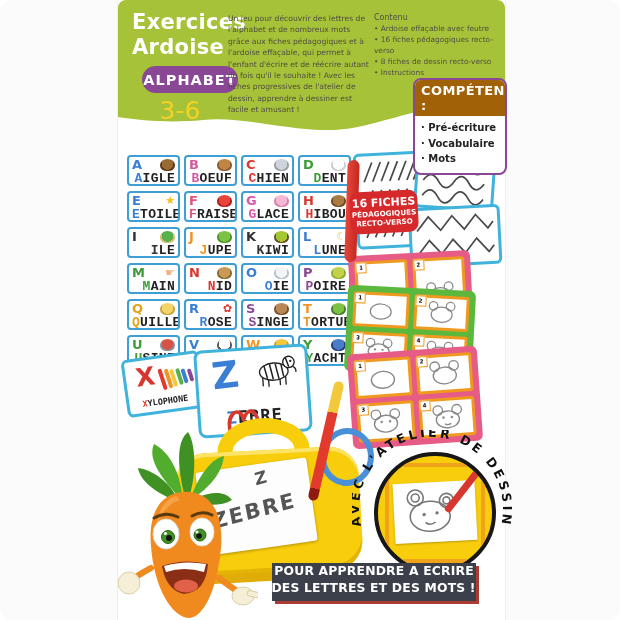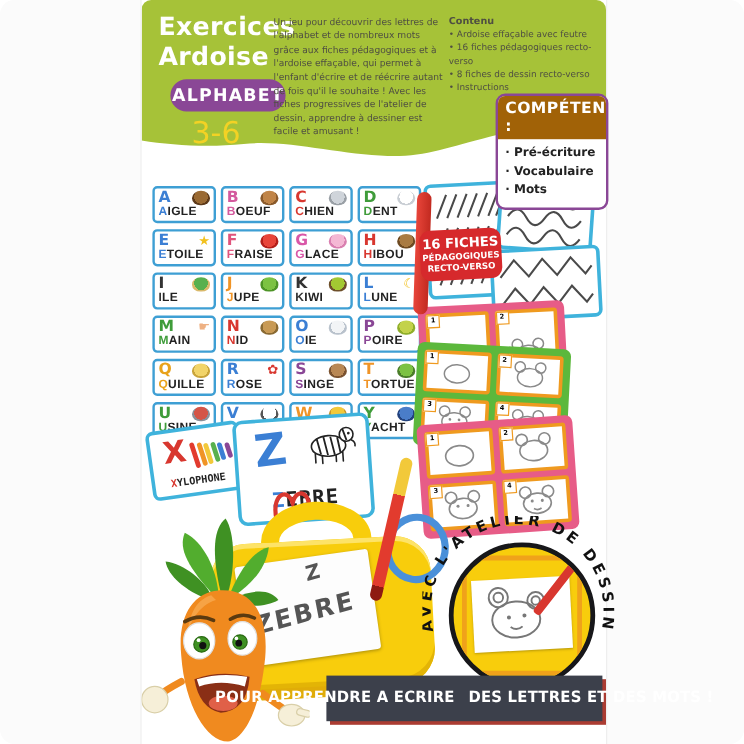--- a/index.html
+++ b/index.html
@@ -15,42 +15,42 @@
   #brand-title{position:absolute;left:14px;top:10px;color:#fff;font-size:21px;font-weight:800;
                line-height:1.18;letter-spacing:.3px;z-index:2;}
   #alphabet-badge{position:absolute;left:24px;top:66px;width:96px;height:27px;background:#8a4796;
                   border-radius:14px;color:#fff;font-weight:800;font-size:14.5px;letter-spacing:1px;
                   display:flex;align-items:center;justify-content:center;z-index:2;}
   #age-range{position:absolute;left:14px;top:96px;width:96px;text-align:center;color:#f3d224;
              font-size:25px;font-weight:400;z-index:2;}
   #description{position:absolute;left:110px;top:13px;width:142px;font-size:7.6px;line-height:1.5;
                color:#4f4f42;z-index:2;}
   #contenu{position:absolute;left:256px;top:13px;width:128px;color:#4f4f42;z-index:2;}
-  #contenu-title{font-size:8px;font-weight:700;margin-bottom:1px;}
+  #contenu-title{font-size:8px;font-weight:400;margin-bottom:1px;}
   .contenu-item{font-size:7.4px;line-height:1.5;}
 
   
   #competences{position:absolute;left:295px;top:78px;width:90px;z-index:5;border-radius:8px;
                overflow:hidden;border:2px solid #8a4796;background:#fff;}
   #competences-header{background:#a16207;color:#fff;font-size:13px;font-weight:700;
                       letter-spacing:.4px;padding:3px 6px;}
   #competences-list{padding:4px 6px 6px;}
   .competence-item{font-size:10px;font-weight:800;color:#222;line-height:1.55;}
 
   
   #alpha-grid{position:absolute;left:9px;top:155px;display:grid;z-index:2;
               grid-template-columns:repeat(4,53px);grid-auto-rows:31px;gap:5px 4px;}
   .acard{background:#fff;border:2px solid #3e9fd4;border-radius:4px;padding:0 3px;
          box-sizing:border-box;overflow:hidden;}
   .acard-top{display:flex;justify-content:space-between;align-items:center;height:15px;}
   .aletter{font-size:13px;font-weight:800;line-height:1;}
   .aicon.b{width:15px;height:12px;border-radius:50% 50% 46% 46%;display:inline-block;}
   .aicon.g{font-size:11px;line-height:12px;}
-  .aword{text-align:left;font-size:10px;font-weight:700;letter-spacing:.3px;color:#222;
-         font-family:Liberation Sans, sans-serif;line-height:1;}
+  .aword{text-align:right;font-size:13px;font-weight:700;letter-spacing:.3px;color:#222;
+         font-family:Liberation Mono, monospace;line-height:1;}
 
   
   .pcard{position:absolute;background:#fff;border:3px solid #3fb3dc;border-radius:6px;z-index:2;}
   #pcard-diag{left:237px;top:152px;width:70px;height:90px;transform:rotate(-3deg);}
   #pcard-wave{left:297px;top:148px;width:74px;height:56px;transform:rotate(4deg);}
   #pcard-zigzag{left:291px;top:206px;width:86px;height:54px;transform:rotate(-3deg);}
   .pcard svg{width:100%;height:100%;}
   #red-marker{position:absolute;left:228px;top:160px;width:12px;height:102px;z-index:3;
               background:linear-gradient(90deg,#e8453a,#c22a20);border-radius:6px;transform:rotate(2deg);}
   #fiches-badge{position:absolute;left:232px;top:191px;width:68px;height:42px;background:#d6292c;
@@ -115,23 +115,23 @@
   #inset-trim{position:absolute;inset:7px;border:4px solid #f0a21a;border-radius:14px;}
   #inset-paper{position:absolute;left:16px;top:26px;width:82px;height:60px;background:#fff;
                transform:rotate(-3deg);box-shadow:0 1px 2px rgba(0,0,0,.25);}
   #inset-pencil{position:absolute;left:84px;top:0px;width:7px;height:62px;background:#d8372f;
                 border-radius:3px;transform:rotate(38deg);}
   #curved-text-svg{position:absolute;left:234px;top:430px;width:160px;height:160px;z-index:8;
                    pointer-events:none;}
   #curved-text-svg text{font-family:"DejaVu Sans",sans-serif;font-size:12.5px;font-weight:800;fill:#111;}
 
   
-  #banner{position:absolute;left:154px;top:563px;width:230px;height:38px;background:#3c404b;z-index:9;
-          box-shadow:3px 3px 0 #ab3c32;display:flex;align-items:center;
-          justify-content:center;}
+  #banner{position:absolute;left:154px;top:563px;width:204px;height:38px;background:#3c404b;z-index:9;
+          box-shadow:3px 3px 0 #ab3c32;display:flex;flex-direction:column;align-items:center;
+          justify-content:flex-start;}
   .banner-line{color:#fff;font-size:13px;font-weight:800;letter-spacing:.2px;line-height:1.3;
                transform:scaleX(.95);white-space:nowrap;}
 </style>
 </head>
 <body>
 
 <div id="page">
   <div id="product">
 
     <div id="header">

